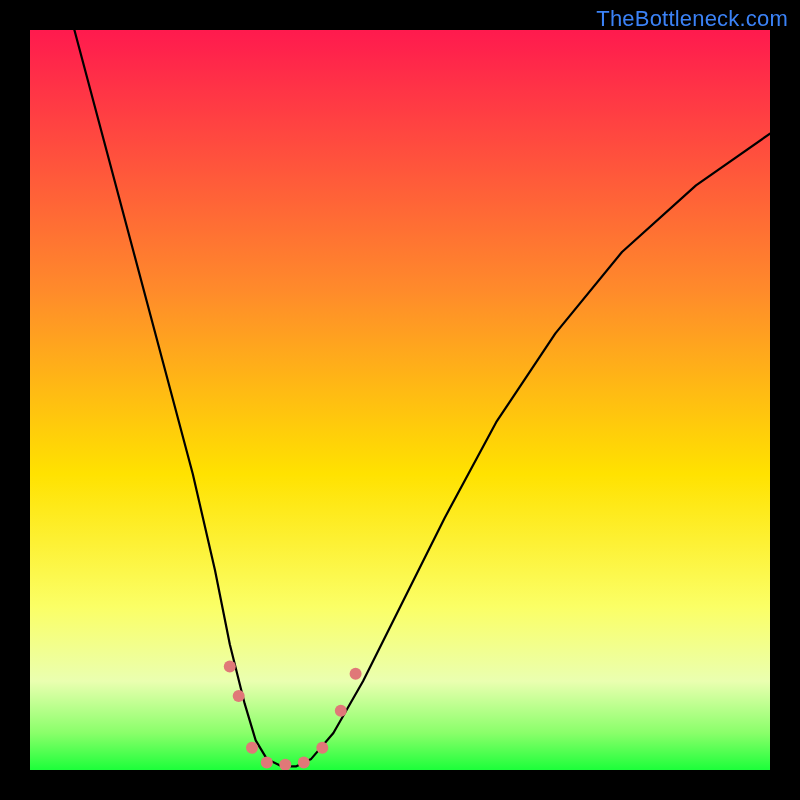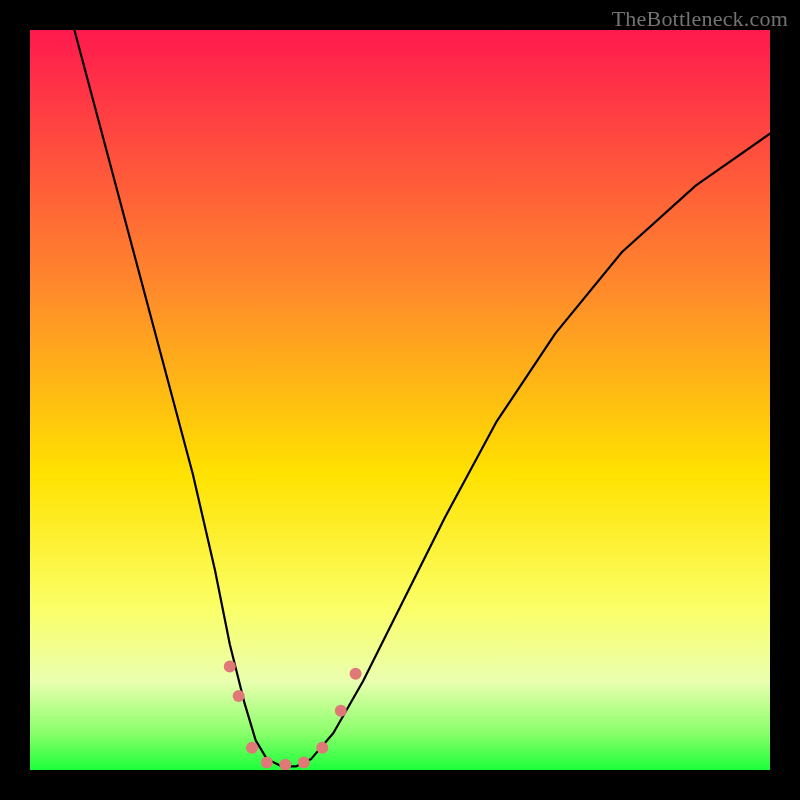--- a/index.html
+++ b/index.html
@@ -7,23 +7,23 @@
   .frame {
     position: relative;
     width: 800px;
     height: 800px;
     background: #000;
   }
   .watermark {
     position: absolute;
     top: 6px;
     right: 12px;
-    font-family: Liberation Serif, serif;
+    font-family: Liberation Sans, sans-serif;
     font-size: 22px;
-    color: #737373;
+    color: #3b82f6;
     font-weight: normal;
     letter-spacing: 0.2px;
     z-index: 50;
   }
   .plot {
     position: absolute;
     left: 30px;
     top: 30px;
     width: 740px;
     height: 740px;

